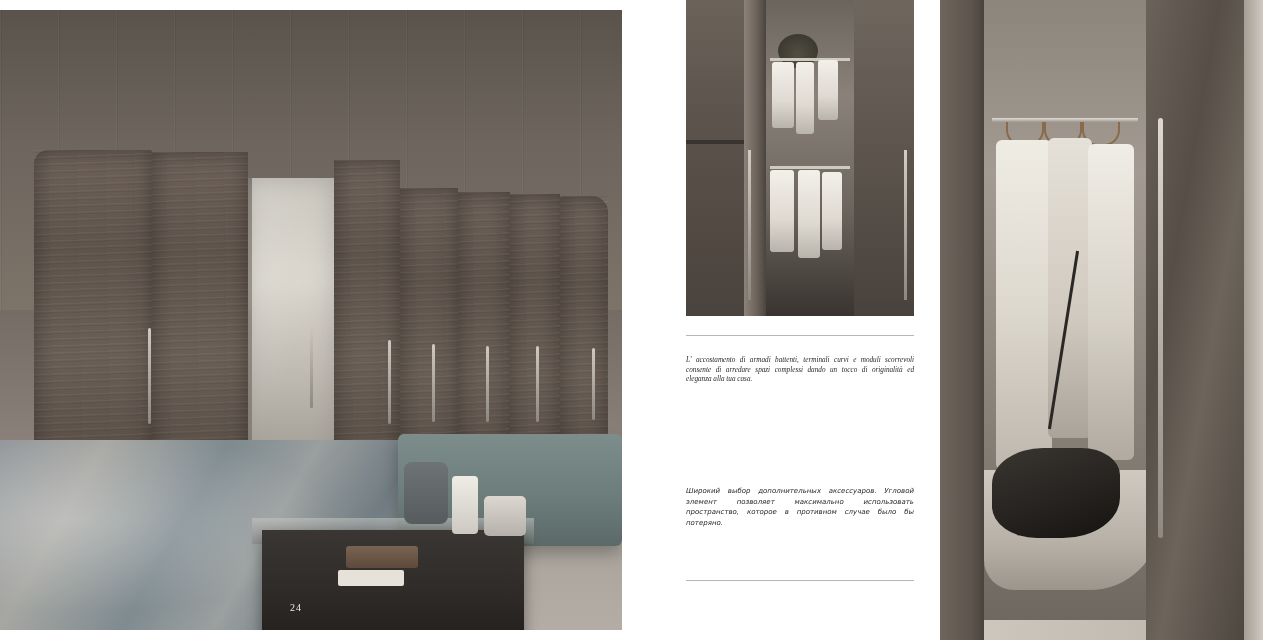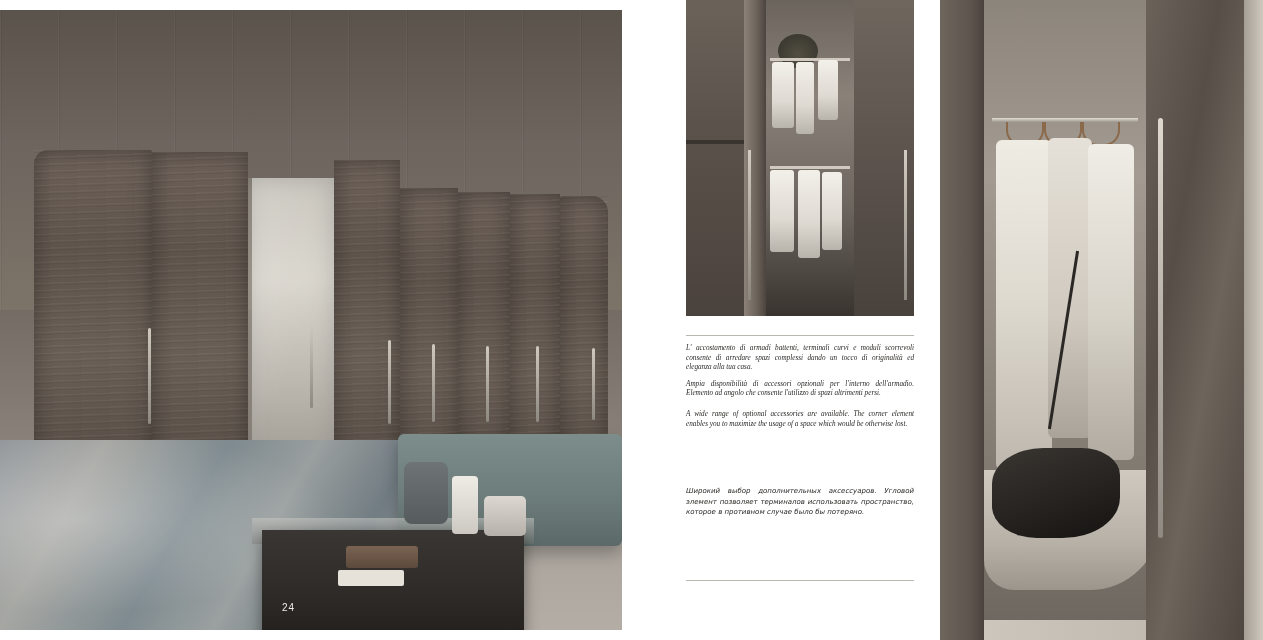--- a/index.html
+++ b/index.html
@@ -84,22 +84,22 @@
     position:absolute;left:252px;top:508px;width:282px;height:26px;
     background:linear-gradient(180deg,rgba(200,200,195,0.55),rgba(120,120,115,0.35));
   }
   .vase{position:absolute;border-radius:6px;}
   .vase-a{left:404px;top:452px;width:44px;height:62px;background:linear-gradient(180deg,#6e7375 0%,#565b5d 100%);border-radius:8px;}
   .vase-b{left:452px;top:466px;width:26px;height:58px;background:linear-gradient(180deg,#efece6 0%,#cdc9c2 100%);border-radius:4px;}
   .vase-c{left:484px;top:486px;width:42px;height:40px;background:linear-gradient(180deg,#dcd8d1,#b5b1aa);border-radius:5px;}
   .book{position:absolute;left:346px;top:536px;width:72px;height:22px;background:linear-gradient(180deg,#7a6352,#5d4a3c);border-radius:3px;}
   .pad{position:absolute;left:338px;top:560px;width:66px;height:16px;background:#e6e2da;border-radius:2px;}
   .page-num{
-    position:absolute;left:282px;top:592px;color:#efece6;font-size:10px;letter-spacing:1px;
-    font-family:Liberation Sans, sans-serif;
+    position:absolute;left:290px;top:592px;color:#efece6;font-size:10px;letter-spacing:1px;
+    font-family:Liberation Serif, serif;
   }
 
   
   .col-mid{position:absolute;left:686px;top:0;width:228px;height:640px;}
   .photo-mid{
     position:absolute;left:0;top:0;width:228px;height:316px;overflow:hidden;
     background:linear-gradient(180deg,#4c4642 0%,#3b3633 50%,#2c2826 100%);
   }
   .pm-left-door{
     position:absolute;left:0;top:0;width:58px;height:316px;
@@ -250,31 +250,29 @@
       <div class="cloth c4"></div>
       <div class="cloth c5"></div>
       <div class="cloth c6"></div>
       <div class="pm-right-door"></div>
       <div class="pm-h1"></div>
       <div class="pm-h2"></div>
     </div>
 
     <div class="rule" style="top:335px"></div>
 
-    <div class="text-block" style="top:344px">
+    <div class="text-block" style="top:356px">
       <p>L' accostamento di armadi battenti, terminali curvi e moduli scorrevoli consente di arredare spazi complessi dando un tocco di originalità ed eleganza alla tua casa.</p>
-      <p>Ampia disponibilità di accessori opzionali per l'interno dell'armadio. Elemento ad angolo che consente l'utilizzo di spazi altrimenti persi.</p>
     </div>
 
     <div class="text-block" style="top:410px">
-      <p>A wide range of optional accessories are available. The corner element enables you to maximize the usage of a space which would be otherwise lost.</p>
     </div>
 
     <div class="text-block cyr" style="top:486px">
-      <p>Широкий выбор дополнительных аксессуаров. Угловой элемент позволяет терминалов использовать пространство, которое в противном случае было бы потеряно.</p>
+      <p>Широкий выбор дополнительных аксессуаров. Угловой элемент позволяет максимально использовать пространство, которое в противном случае было бы потеряно.</p>
     </div>
 
     <div class="rule" style="top:580px"></div>
   </div>
 
   <div class="photo-right">
     <div class="pr-wall"></div>
     <div class="pr-left-door"></div>
     <div class="pr-interior"></div>
     <div class="pr-rail"></div>

